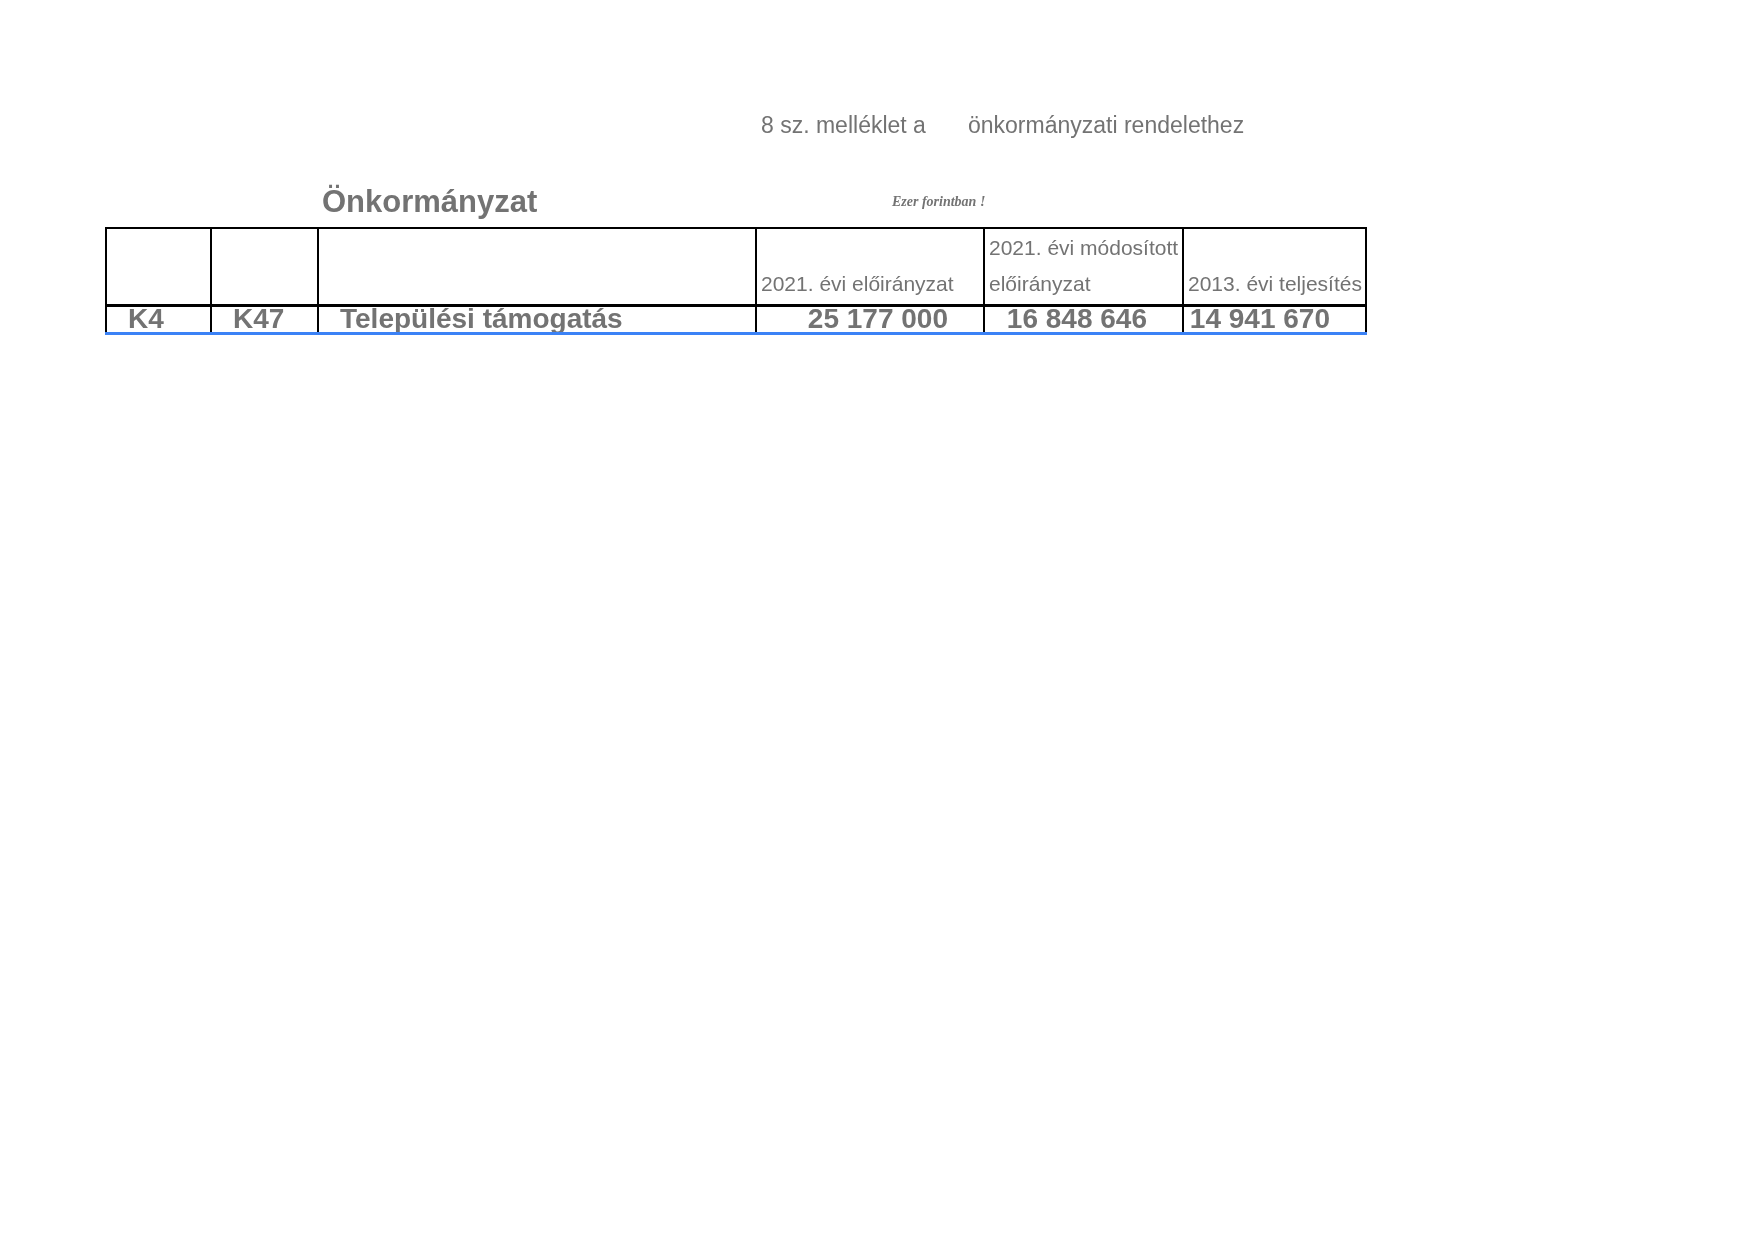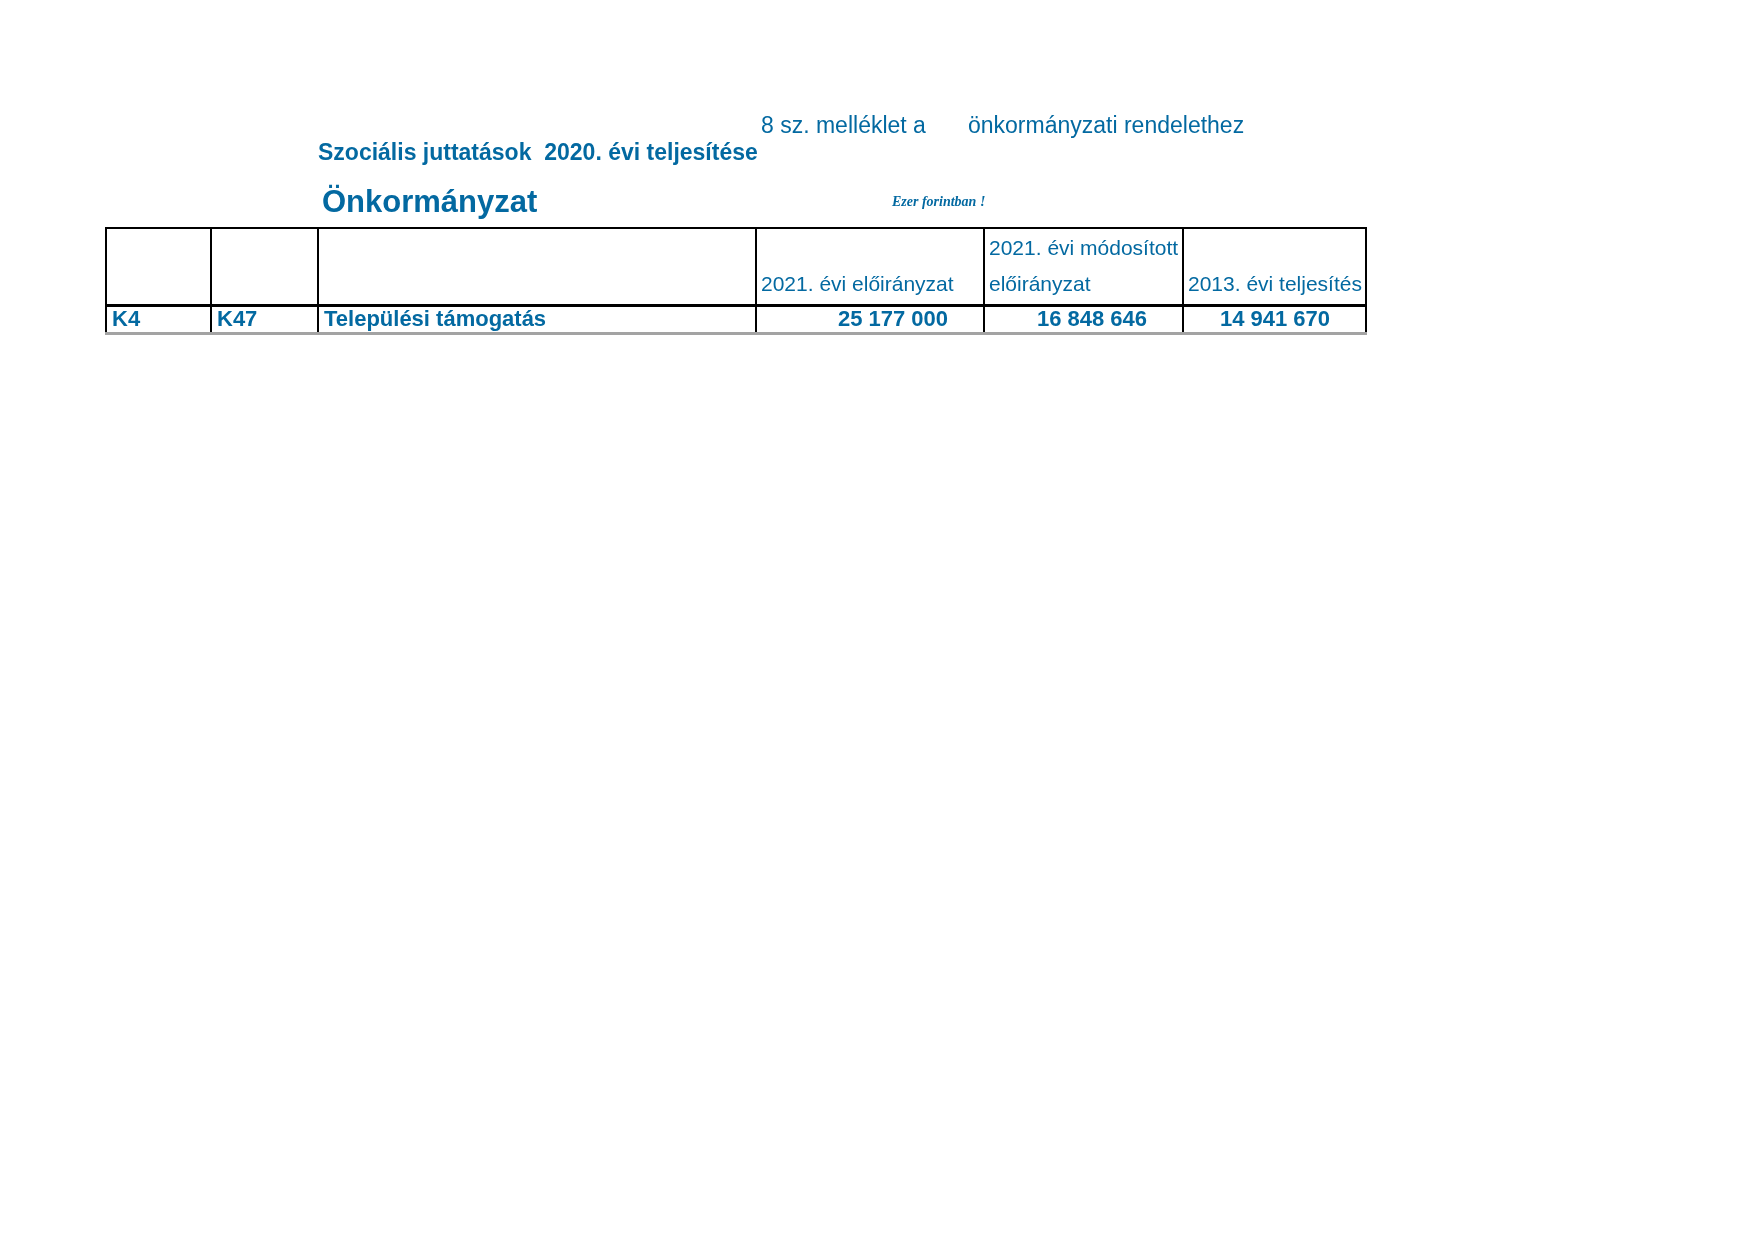--- a/index.html
+++ b/index.html
@@ -6,21 +6,21 @@
     margin: 0;
     padding: 0;
     background: #ffffff;
   }
   .page {
     position: relative;
     width: 1754px;
     height: 1239px;
     background: #ffffff;
     font-family: "Liberation Sans", sans-serif;
-    color: #0369a1;
+    color: #737373;
     overflow: hidden;
   }
   .abs { position: absolute; white-space: pre; }
 
   .note-left {
     left: 761px; top: 112px;
     font-size: 23px; font-weight: 400;
   }
   .note-right {
     left: 968px; top: 112px;
@@ -61,26 +61,26 @@
     font-weight: 400;
     line-height: 36px;
     padding: 0 1px 2px 4px;
   }
   tr.header-row td {
     border-bottom: 3px solid #000000;
   }
   tr.data-row td {
     height: 24px;
     vertical-align: middle;
-    font-size: 22px;
+    font-size: 28px;
     font-weight: 700;
     line-height: 24px;
-    padding: 0 0 1px 5px;
+    padding: 0 0 1px 21px;
     white-space: nowrap;
-    border-bottom: 3px solid #a3a3a3;
+    border-bottom: 3px solid #3b82f6;
   }
   tr.data-row td.num {
     text-align: right;
     padding-right: 35px;
     padding-left: 0;
   }
   col.c1 { width: 105px; }
   col.c2 { width: 107px; }
   col.c3 { width: 438px; }
   col.c4 { width: 228px; }
@@ -89,21 +89,20 @@
 </style>
 </head>
 <body>
 
 <div class="page">
 
   <div class="abs note-left">8 sz. melléklet a</div>
 
   <div class="abs note-right">önkormányzati rendelethez</div>
 
-  <div class="abs subtitle">Szociális juttatások  2020. évi teljesítése</div>
 
   <div class="abs section-title">Önkormányzat</div>
 
   <div class="abs unit-note">Ezer forintban !</div>
 
   <table class="budget">
     <colgroup>
       <col class="c1">
         <col class="c2">
         <col class="c3">

